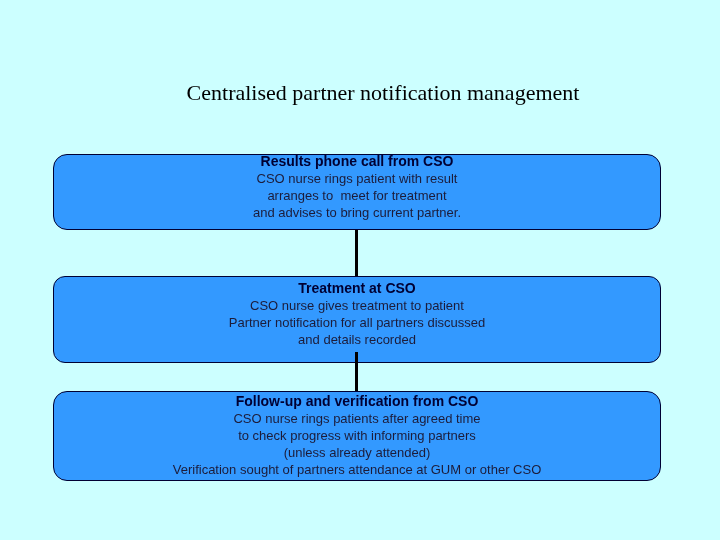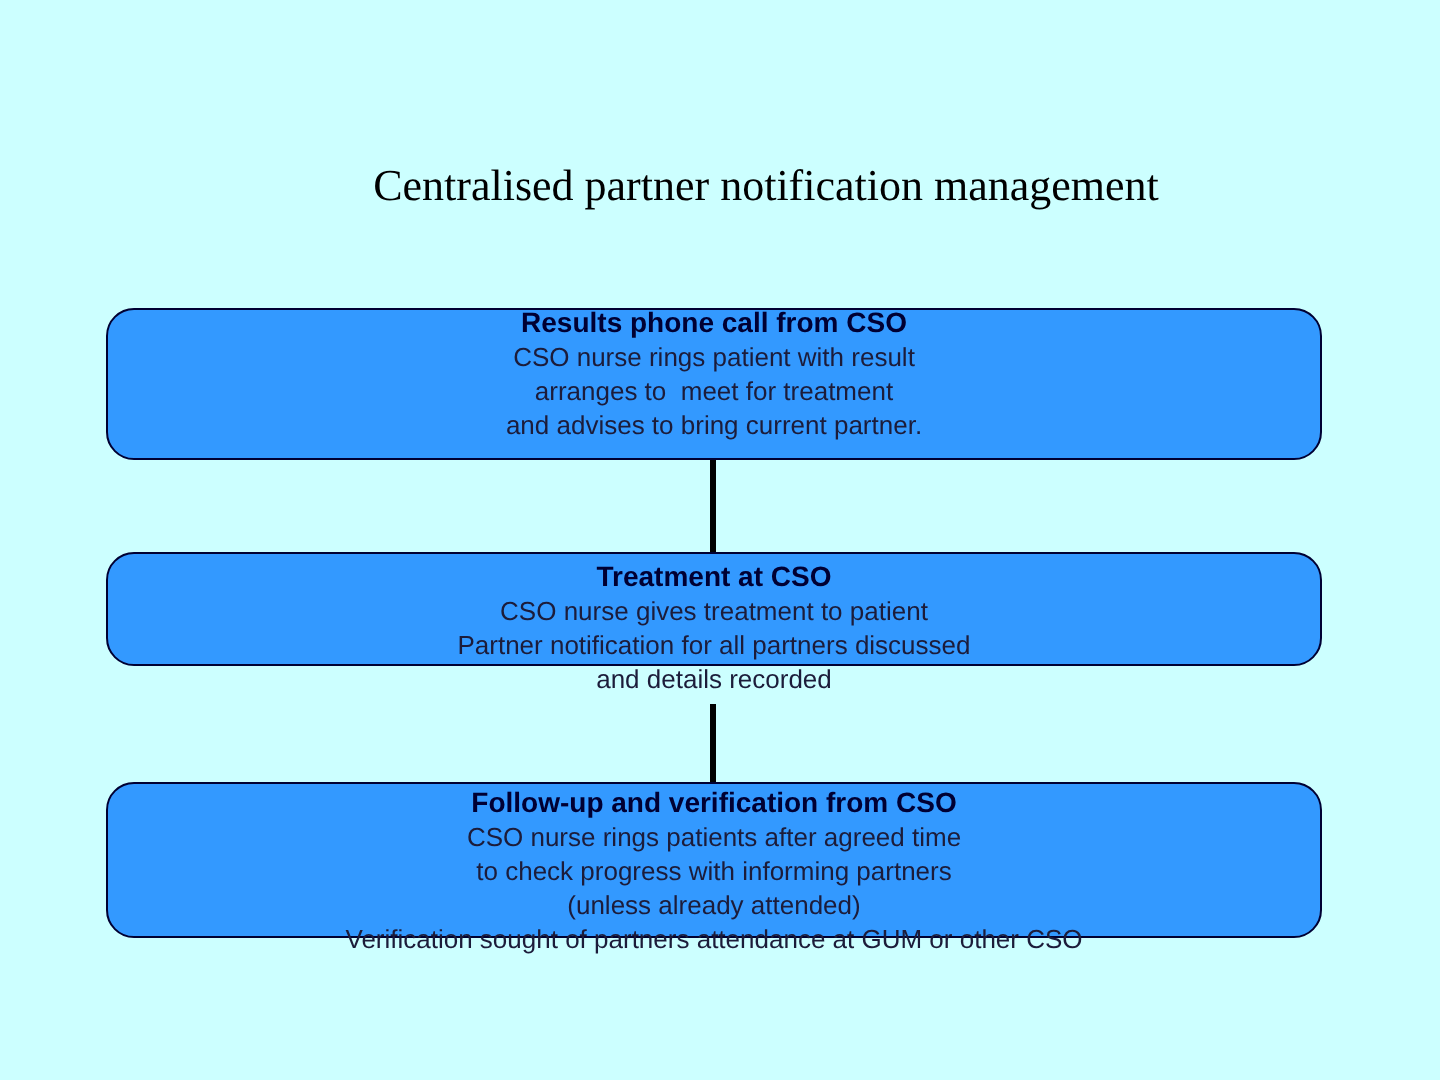--- a/index.html
+++ b/index.html
@@ -49,23 +49,23 @@
     white-space: pre-wrap;
   }
   .box-line {
     font-size: 13px;
     line-height: 17px;
     color: var(--body-color, #1c1c3a);
     white-space: pre-wrap;
   }
   #box-1 { top: 154px; height: 76px; }
   #box-1 .box-content { margin-top: -2px; }
-  #box-2 { top: 276px; height: 57px; }
+  #box-2 { top: 276px; height: 87px; border-radius: 12px; }
   #box-2 .box-content { padding-top: 3px; }
-  #box-3 { top: 391px; height: 78px; }
+  #box-3 { top: 391px; height: 90px; }
   #box-3 .box-content { padding-top: 1px; }
   .connector {
     position: absolute;
     left: 355px;
     width: 3px;
     background: var(--connector-color, #000000);
   }
   #connector-1 { top: 230px; height: 47px; }
   #connector-2 { top: 352px; height: 40px; }
 </style>

